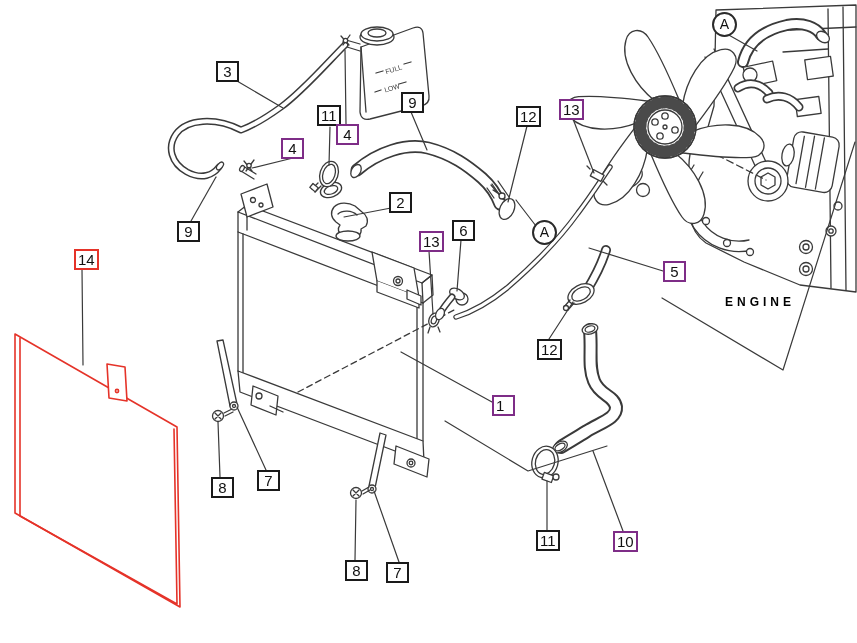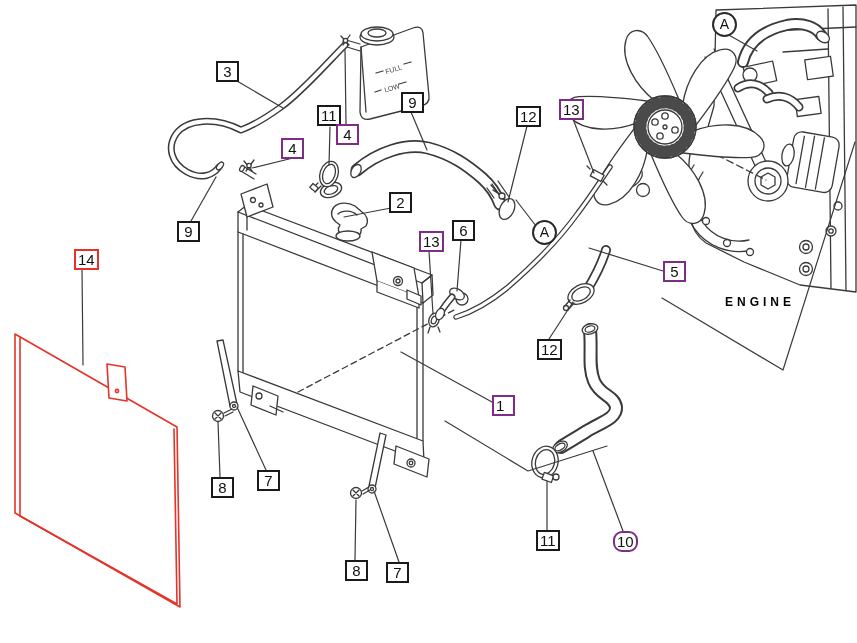--- a/index.html
+++ b/index.html
@@ -316,16 +316,16 @@
       <div class="callout callout-circle" style="left: 712px; top: 12px;">A</div>
       <div class="callout callout-circle" style="left: 532px; top: 220px;">A</div>
       <div class="callout callout-purple" style="left: 663px; top: 261px;">5</div>
       <div class="callout callout-black" style="left: 537px; top: 339px;">12</div>
       <div class="callout callout-purple" style="left: 492px; top: 395px; text-align: left;">1</div>
       <div class="callout callout-black" style="left: 211px; top: 477px;">8</div>
       <div class="callout callout-black" style="left: 257px; top: 470px;">7</div>
       <div class="callout callout-black" style="left: 345px; top: 560px;">8</div>
       <div class="callout callout-black" style="left: 386px; top: 562px;">7</div>
       <div class="callout callout-black" style="left: 536px; top: 530px;">11</div>
-      <div class="callout callout-purple" style="left: 613px; top: 531px; border-radius: 9px;">10</div>
+      <div class="callout callout-purple" style="left: 613px; top: 531px;">10</div>
     </div>
 
 </div>
 
 </body></html>

